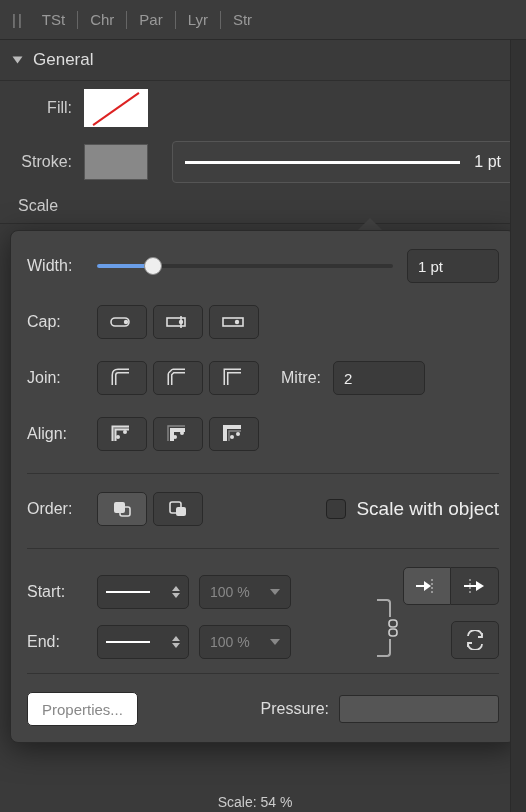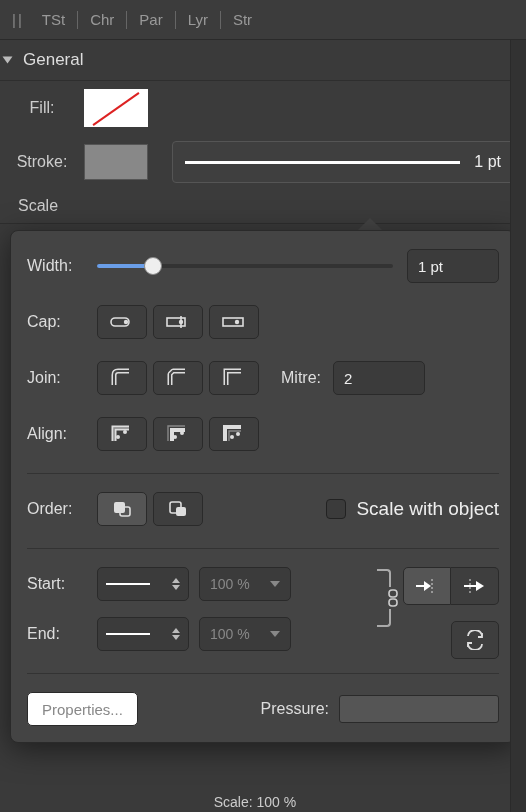--- a/index.html
+++ b/index.html
@@ -6,28 +6,28 @@
   body { width: 526px; height: 812px; background: #3a3a3a; color: #ddd; font-size: 14px; overflow: hidden; }
 
   
   .tabs { display: flex; align-items: center; height: 40px; background: #3c3c3c; border-bottom: 1px solid #2a2a2a; padding: 0 6px; }
   .tab { color: #999; padding: 8px 12px; font-size: 15px; cursor: pointer; }
   .tab.active { background: #4e4e4e; color: #eee; }
   .tab-sep { width: 1px; height: 18px; background: #666; }
   .tab-leading { color:#888; font-size:15px; padding:0 6px; letter-spacing:2px; }
 
   
-  .section-hdr { display:flex; align-items:center; padding:10px 4px; background:#3a3a3a; cursor:pointer; }
+  .section-hdr { display:flex; align-items:center; padding:10px 14px; background:#3a3a3a; cursor:pointer; }
   .disclosure { width:0; height:0; border-left:7px solid #bbb; border-top:5px solid transparent; border-bottom:5px solid transparent; transform: rotate(90deg); margin-right:12px; }
   .section-hdr span { font-size:17px; color:#ddd; }
 
   .panel-body { padding: 8px 12px 8px 12px; background:#3b3b3b; border:1px solid #2e2e2e; border-left:none; border-right:none; }
 
   .row { display:flex; align-items:center; margin-bottom:14px; }
-  .row-label { width:72px; text-align:center; padding-right:12px; color:#ccc; font-size:16px; }
+  .row-label { width:72px; text-align:right; padding-right:12px; color:#ccc; font-size:16px; }
 
   
   .swatch-fill { width:64px; height:38px; border:2px solid #fff; background:#fff; position:relative; cursor:pointer; }
   .swatch-fill::before { content:""; position:absolute; left:2px; right:2px; top:50%; border-top:2px solid #d22; transform: rotate(-35deg); }
   .swatch-stroke { width:64px; height:36px; background:#888; border:1px solid #555; cursor:pointer; }
 
   .stroke-preview { flex:1; margin-left:24px; height:42px; border:1px solid #555; background:#3f3f3f; display:flex; align-items:center; padding:0 12px; cursor:pointer; border-radius:4px; }
   .stroke-line { flex:1; height:3px; background:#fff; }
   .stroke-w { margin-left:14px; color:#eee; font-size:16px; }
 
@@ -240,21 +240,21 @@
             </svg>
         </div>
       </div>
       <div style="flex:1"></div>
       <div class="check"></div>
       <div class="scale-label">Scale with object</div>
     </div>
 
     <div class="hrule"></div>
 
-    <div style="display:flex; align-items:flex-start; gap:8px; margin-bottom:14px;">
+    <div style="display:flex; align-items:flex-end; gap:8px; margin-bottom:14px;">
       <div style="flex:1">
         <div class="prow" style="margin-bottom:16px;">
           <div class="plabel">Start:</div>
           <div class="arrow-select">
             <div class="arrow-line"></div>
             <div class="stepper">
                 <div class="stepper-ar stepper-up"></div>
                 <div class="stepper-ar stepper-dn"></div>
               </div>
           </div>
@@ -323,13 +323,13 @@
     <div class="prow" style="margin-bottom:2px;">
       <button class="props-btn">Properties...</button>
       <div class="pressure-label">Pressure:</div>
       <div class="pressure-box"></div>
     </div>
 
   </div>
 </div>
 
 <div class="scroll-edge"></div>
-<div class="footer-cut">Scale:   100 %</div>
+<div class="footer-cut">Scale:   54 %</div>
 
 </body></html>

